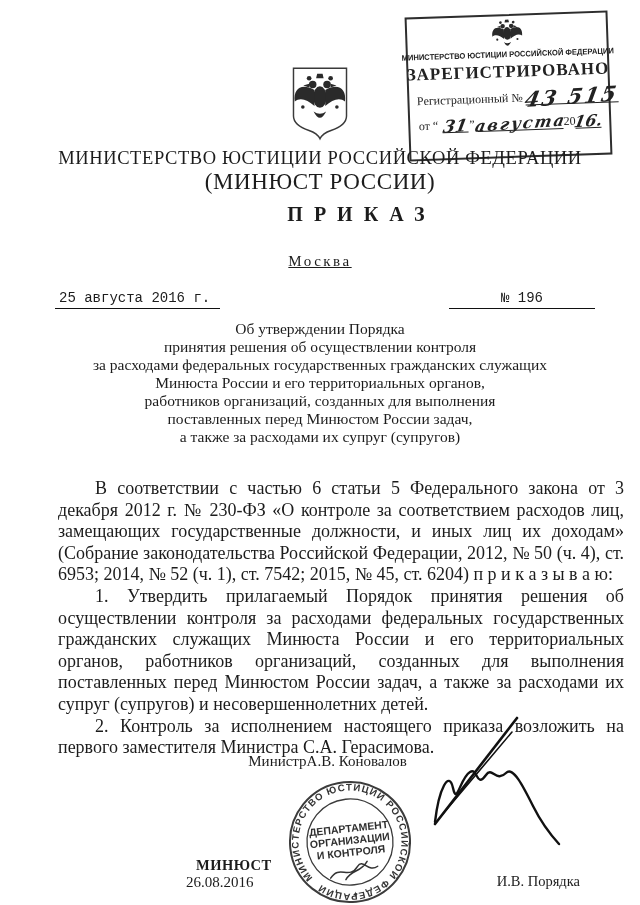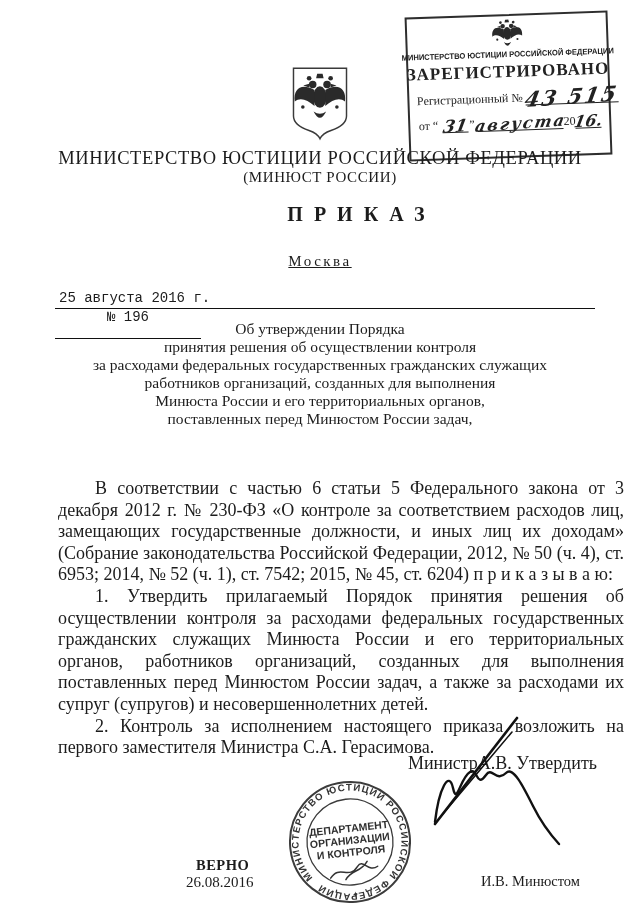--- a/index.html
+++ b/index.html
@@ -39,39 +39,39 @@
   .day { font-size:17px; margin-bottom:-3px; }
   .month-blank { width:86px; margin-left:2px; }
   .month { font-size:16px; letter-spacing:2px; margin-bottom:-2px; }
   .year-blank { width:26px; }
   .year { font-size:16px; margin-bottom:-2px; }
   .qmark { margin:0 1px; }
   
   .emblem { position:absolute; top:64px; left:288px; }
   .center-line { position:absolute; left:0; width:100%; text-align:center; white-space:nowrap; }
   .ministry-line { top:148px; font-size:18.5px; letter-spacing:.6px; }
-  .short-name   { top:169px; font-size:15px; letter-spacing:.6px; }
+  .short-name   { top:169px; font-size:23px; letter-spacing:.6px; }
   .doc-type     { top:203px; font-size:20px; font-weight:bold; letter-spacing:11px; text-indent:11px;margin-left:36px; }
   .city         { top:253px; font-size:15px; letter-spacing:2.5px;text-decoration:underline; }
   
   .meta { position:absolute; top:290px; left:55px; right:45px;
     display:flex; justify-content:space-between;
-    font-family:"Liberation Mono", monospace; font-size:14px;flex-direction:column; }
+    font-family:"Liberation Mono", monospace; font-size:14px; }
   .meta-date   { border-bottom:1.5px solid #111; padding:0 10px 2px 4px; }
-  .meta-number { border-bottom:1.5px solid #111; width:146px; text-align:center; padding-bottom:13px; }
+  .meta-number { border-bottom:1.5px solid #111; width:146px; text-align:center; padding-bottom:2px; }
   
   .subject { position:absolute; top:320px; left:30px; right:30px;
     text-align:center; font-weight:normal; font-size:15.5px; line-height:18px; }
   
   .body { position:absolute; top:478px; left:58px; width:566px;
     font-size:18px; line-height:21.6px; text-align:justify; }
   .body p { margin:0; text-indent:37px; }
   
   .sign-row { position:absolute; top:753px; left:58px; right:43px;
-    display:flex; justify-content:flex-end; font-size:18px; }
+    display:flex; justify-content:center; font-size:15px; }
   .signature-svg { position:absolute; left:385px; top:712px; }
   .round-stamp { position:absolute; left:287px; top:779px; transform:rotate(-6deg); }
   .verno { position:absolute; left:196px; top:857px; font-weight:bold; font-size:14.5px; letter-spacing:.5px; }
   .verno-date { position:absolute; left:186px; top:874px; font-size:15px; }
   .certifier-name { position:absolute; right:60px; top:873px; font-size:14.5px; }
 </style>
 </head>
 <body>
 
 <div class="page">
@@ -144,34 +144,35 @@
 
   <div class="meta">
     <span class="meta-date">25 августа 2016 г.</span>
     <span class="meta-number">№ 196</span>
   </div>
 
   <div class="subject">
     <div>Об утверждении Порядка</div>
     <div>принятия решения об осуществлении контроля</div>
     <div>за расходами федеральных государственных гражданских служащих</div>
+    <div>Минюста России и его территориальных органов,</div>
     <div>работников организаций, созданных для выполнения</div>
-    <div>Минюста России и его территориальных органов,</div>
     <div>поставленных перед Минюстом России задач,</div>
+    <div>а также за расходами их супруг (супругов)</div>
   </div>
 
   <div class="body">
     <p>В соответствии с частью 6 статьи 5 Федерального закона от 3 декабря 2012 г. № 230-ФЗ «О контроле за соответствием расходов лиц, замещающих государственные должности, и иных лиц их доходам» (Собрание законодательства Российской Федерации, 2012, № 50 (ч. 4), ст. 6953; 2014, № 52 (ч. 1), ст. 7542; 2015, № 45, ст. 6204) п р и к а з ы в а ю:</p>
     <p>1. Утвердить прилагаемый Порядок принятия решения об осуществлении контроля за расходами федеральных государственных гражданских служащих Минюста России и его территориальных органов, работников организаций, созданных для выполнения поставленных перед Минюстом России задач, а также за расходами их супруг (супругов) и несовершеннолетних детей.</p>
     <p>2. Контроль за исполнением настоящего приказа возложить на первого заместителя Министра С.А. Герасимова.</p>
   </div>
 
   <div class="sign-row">
     <span>Министр</span>
-    <span>А.В. Утвердить</span>
+    <span>А.В. Коновалов</span>
   </div>
 
   <svg class="signature-svg" width="185" height="140" viewBox="0 0 185 140">
     <g fill="none" stroke="#111" stroke-linecap="round">
       <path d="M132,6 L50,112" stroke-width="2.6"></path>
       <path d="M127,20 L57,103" stroke-width="1.6"></path>
       <path d="M50,110 C54,76 64,58 68,76 C72,94 75,66 85,60 C93,55 91,77 101,63 C107,54 111,71 121,61 C128,54 138,74 148,94 C154,106 163,120 174,132" stroke-width="2.4"></path>
     </g>
   </svg>
 
@@ -186,17 +187,17 @@
     </text>
     <text x="63" y="118.5" text-anchor="middle" font-size="8" fill="#343434">✦</text>
     <g font-family="Liberation Sans, sans-serif" font-size="10.5" font-weight="bold" fill="#2f2f2f" text-anchor="middle">
       <text x="63" y="53">ДЕПАРТАМЕНТ</text>
       <text x="63" y="65">ОРГАНИЗАЦИИ</text>
       <text x="63" y="77">И КОНТРОЛЯ</text>
     </g>
     <path d="M40,97 C50,84 58,101 68,88 C74,80 78,96 88,90 M55,100 C62,90 70,95 78,84" fill="none" stroke="#333" stroke-width="1.5" stroke-linecap="round"></path>
   </svg>
 
-  <div class="verno">ВЕРНО</div>
+  <div class="verno">МИНЮСТ</div>
   <div class="verno-date">26.08.2016</div>
-  <div class="certifier-name">И.В. Минюстом</div>
+  <div class="certifier-name">И.В. Порядка</div>
 
 </div>
 
 </body></html>

